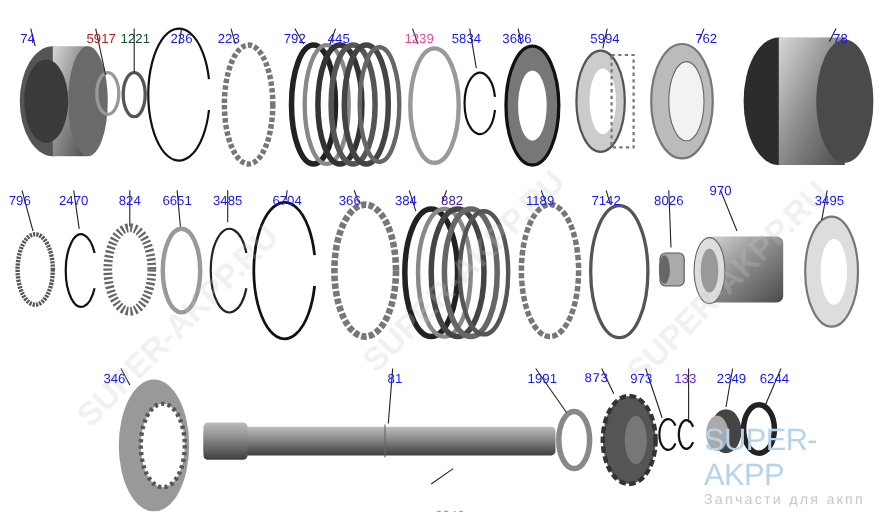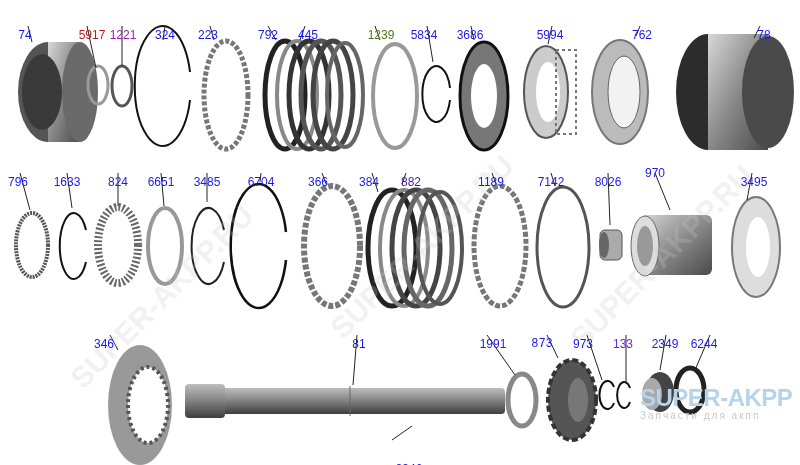--- a/index.html
+++ b/index.html
@@ -4,22 +4,22 @@
 <style>
   html, body { margin:0; padding:0; background:#ffffff; }
   body { width:800px; height:465px; position:relative; overflow:hidden;
          font-family:"Liberation Sans", sans-serif; }
   #diagram { position:absolute; left:0; top:0; width:800px; height:465px; }
   .lbl { position:absolute; font-size:12px; color:#1a1af0; line-height:14px;
          transform:translateX(-50%); white-space:nowrap; cursor:pointer;margin-top:20px; }
   .wm { position:absolute; font-size:30px; font-weight:bold; color:rgba(200,200,200,0.25);
         transform:rotate(-45deg); white-space:nowrap; pointer-events:none; }
   .brand { position:absolute; left:640px; top:384px; }
-  .brand-name { font-size:24px; font-weight:bold; color:#b5d3ea; letter-spacing:-0.5px; }
-  .brand-sub { font-size:10px; color:#c8c8c8; letter-spacing:2px; margin-top:-2px; }
+  .brand-name { font-size:28px; font-weight:normal; color:#b5d3ea; letter-spacing:-0.5px; }
+  .brand-sub { font-size:13px; color:#c8c8c8; letter-spacing:2px; margin-top:-2px; }
 </style>
 </head>
 <body>
 
 <div id="diagram">
   <svg width="800" height="465" viewBox="0 0 800 465">
     <defs>
       <linearGradient id="metal" x1="0" y1="0" x2="1" y2="1">
         <stop offset="0" stop-color="#d8d8d8"></stop>
           <stop offset="0.5" stop-color="#8a8a8a"></stop>
@@ -206,33 +206,33 @@
   <div class="wm" style="left:540px;top:240px;">SUPER-AKPP.RU</div>
 
   <div class="brand">
     <div class="brand-name">SUPER-AKPP</div>
     <div class="brand-sub">Запчасти для акпп</div>
   </div>
 
   <div id="labels">
       <div class="lbl" style="left: 25px; top: 8px; color: rgb(26, 26, 240);">74</div>
       <div class="lbl" style="left: 92px; top: 8px; color: #b91c1c;">5917</div>
-      <div class="lbl" style="left: 123px; top: 8px; color: #a21caf; text-align: center;">1221</div>
-      <div class="lbl" style="left: 165px; top: 8px; color: rgb(26, 26, 240);">324</div>
+      <div class="lbl" style="left: 123px; top: 8px; color: #14532d; text-align: center;">1221</div>
+      <div class="lbl" style="left: 165px; top: 8px; color: rgb(26, 26, 240);">236</div>
       <div class="lbl" style="left: 208px; top: 8px; color: rgb(26, 26, 240);">223</div>
       <div class="lbl" style="left: 268px; top: 8px; color: rgb(26, 26, 240);">792</div>
       <div class="lbl" style="left: 308px; top: 8px; color: rgb(26, 26, 240); text-align: center;">445</div>
-      <div class="lbl" style="left: 381px; top: 8px; color: #4d7c0f;">1239</div>
+      <div class="lbl" style="left: 381px; top: 8px; color: #ec4899;">1239</div>
       <div class="lbl" style="left: 424px; top: 8px; color: rgb(26, 26, 240);">5834</div>
       <div class="lbl" style="left: 470px; top: 8px; color: rgb(26, 26, 240);">3686</div>
       <div class="lbl" style="left: 550px; top: 8px; color: rgb(26, 26, 240);">5994</div>
       <div class="lbl" style="left: 642px; top: 8px; color: rgb(26, 26, 240);">762</div>
       <div class="lbl" style="left: 764px; top: 8px; color: rgb(26, 26, 240);">78</div>
       <div class="lbl" style="left: 18px; top: 155px; color: rgb(26, 26, 240);">796</div>
-      <div class="lbl" style="left: 67px; top: 155px; color: rgb(26, 26, 240);">1633</div>
+      <div class="lbl" style="left: 67px; top: 155px; color: rgb(26, 26, 240);">2470</div>
       <div class="lbl" style="left: 118px; top: 155px; color: rgb(26, 26, 240);">824</div>
       <div class="lbl" style="left: 161px; top: 155px; color: rgb(26, 26, 240);">6651</div>
       <div class="lbl" style="left: 207px; top: 155px; color: rgb(26, 26, 240);">3485</div>
       <div class="lbl" style="left: 261px; top: 155px; color: rgb(26, 26, 240);">6704</div>
       <div class="lbl" style="left: 318px; top: 155px; color: rgb(26, 26, 240);">366</div>
       <div class="lbl" style="left: 369px; top: 155px; color: rgb(26, 26, 240);">384</div>
       <div class="lbl" style="left: 411px; top: 155px; color: #4c1d95;">882</div>
       <div class="lbl" style="left: 491px; top: 155px; color: rgb(26, 26, 240);">1189</div>
       <div class="lbl" style="left: 551px; top: 155px; color: rgb(26, 26, 240);">7142</div>
       <div class="lbl" style="left: 608px; top: 155px; color: rgb(26, 26, 240);">8026</div>

